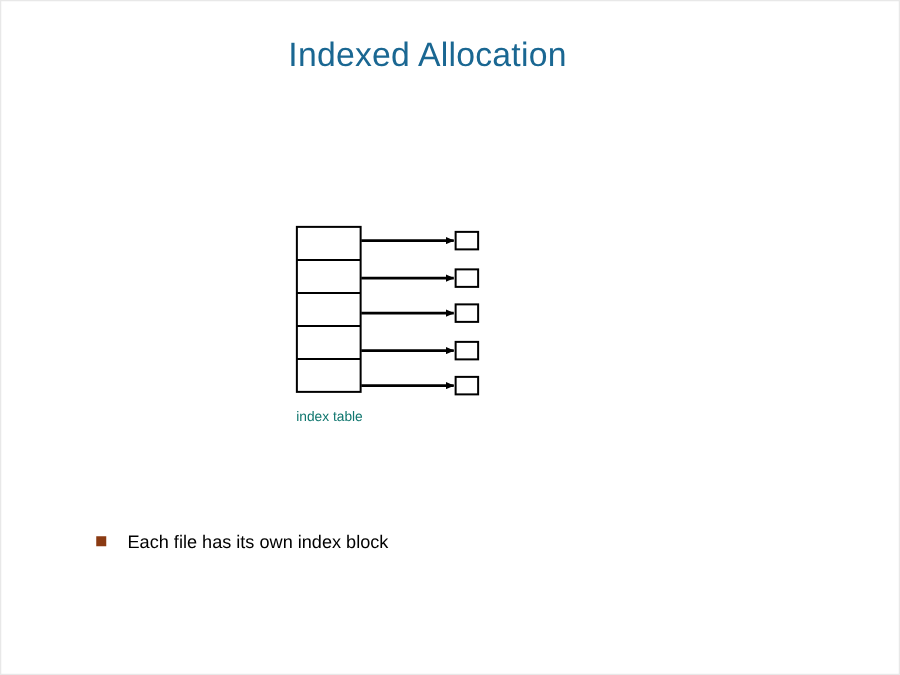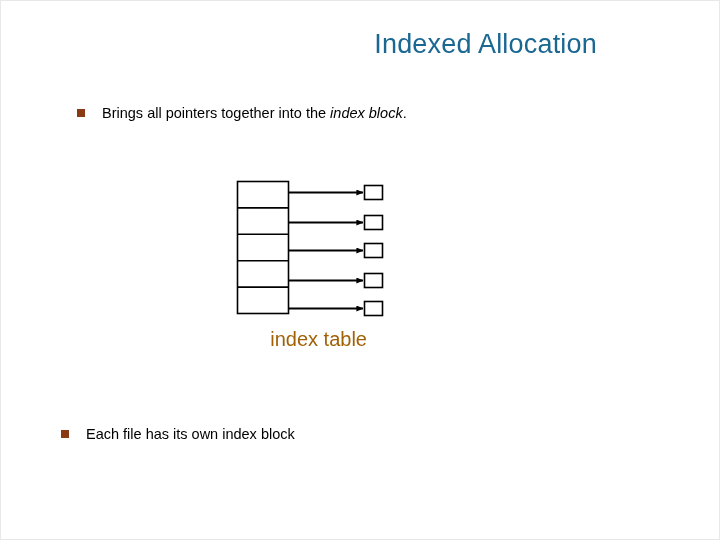--- a/index.html
+++ b/index.html
@@ -19,27 +19,28 @@
     border: 1px solid #e8e8e8;
     overflow: hidden;
   }
 
   
   #slide-title {
     position: absolute;
     left: 0;
     top: 28px;
     width: 596px;
-    text-align: right;
+    text-align: center;
     font-size: 27px;
     font-weight: normal;
     letter-spacing: 0.2px;
     color: #1a6792;
     font-family: "Liberation Sans", sans-serif;
     white-space: nowrap;
+    padding-left: 43px;
   }
 
   
   .bullet-row {
     position: absolute;
     display: flex;
     align-items: baseline;
     font-size: 14.5px;
     color: #000000;
     white-space: nowrap;
@@ -56,54 +57,50 @@
   }
   .bullet-text {
     line-height: 1.2;
   }
   .bullet-text .em {
     font-style: italic;
   }
 
   #bullet-1 { left: 76px; top: 104px; }
   #bullet-2 { left: 76px; top: 133px; }
-  #bullet-3 { left: 60px; top: 425px; }
+  #bullet-3 { left: 76px; top: 425px; }
 
   
   #diagram {
     position: absolute;
     left: 0;
     top: 0;
     width: 720px;
     height: 540px;
     pointer-events: none;
   }
 
   #index-table-caption {
     position: absolute;
     left: 236px;
     top: 327px;
     width: 130px;
-    text-align: right;
-    font-size: 20px;
-    color: #a16207;
+    text-align: left;
+    font-size: 11px;
+    color: #0f766e;
     white-space: nowrap;
   }
 </style>
 </head>
 <body>
 
 <div id="slide">
 
   <div id="slide-title">Indexed Allocation</div>
 
-  <div class="bullet-row" id="bullet-1">
-    <span class="bullet-marker"></span>
-    <span class="bullet-text"><span>Brings all pointers together into the </span><span class="em">index block</span><span>.</span></span>
-  </div>
 
 
   <svg id="diagram" width="720" height="540" viewBox="0 0 720 540">
 
     <rect x="236.5" y="180.5" width="51" height="132" fill="#ffffff" stroke="#000000" stroke-width="1.6"></rect>
 
     <line x1="236.5" y1="206.9" x2="287.5" y2="206.9" stroke="#000000" stroke-width="1.6"></line>
     <line x1="236.5" y1="233.3" x2="287.5" y2="233.3" stroke="#000000" stroke-width="1.6"></line>
     <line x1="236.5" y1="259.7" x2="287.5" y2="259.7" stroke="#000000" stroke-width="1.6"></line>
     <line x1="236.5" y1="286.1" x2="287.5" y2="286.1" stroke="#000000" stroke-width="1.6"></line>

